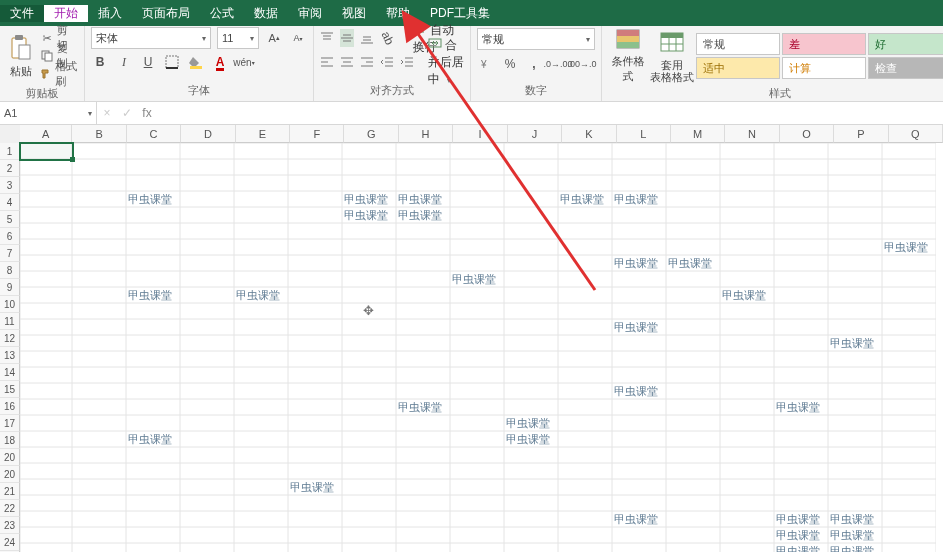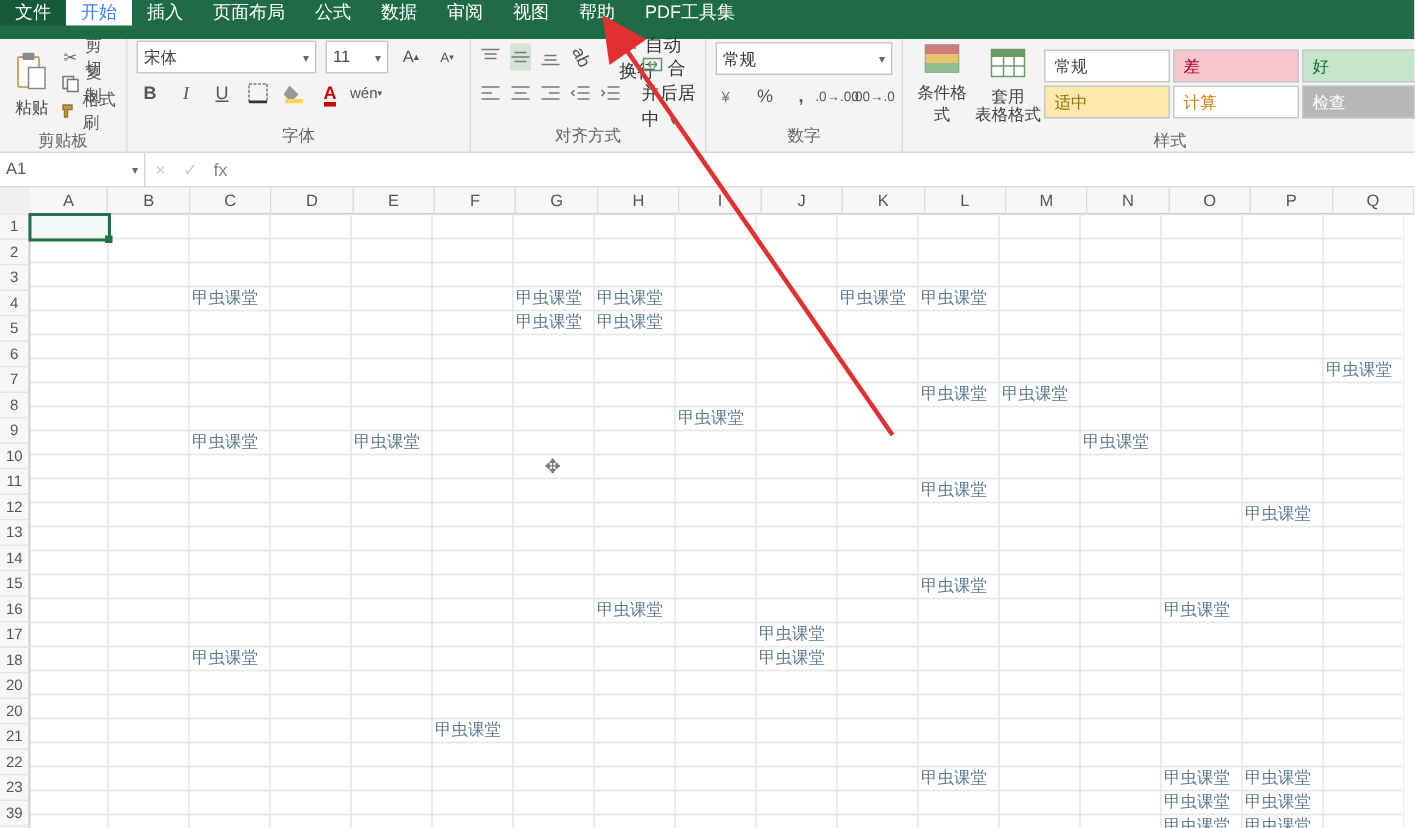--- a/index.html
+++ b/index.html
@@ -1,21 +1,21 @@
 <!DOCTYPE html>
 <html><head>
 <meta charset="utf-8">
 <style>
   html,body{margin:0;padding:0;font-family:"Microsoft YaHei","SimSun",sans-serif;font-size:12px;color:#333;background:#fff;overflow:hidden}
   .app{width:943px;height:552px;position:relative;background:#fff;display:flex;flex-direction:column}
   
-  .menubar{height:26px;background:#1e6b46;display:flex;align-items:flex-start;color:#fff;font-size:12px}
+  .menubar{height:26px;background:#1e6b46;display:flex;align-items:center;color:#fff;font-size:12px}
   .menuitem{padding:0 10px;display:flex;align-items:center;cursor:pointer}
   .menuitem.file{background:#155a39}
-  .menuitem.active{background:#fff;color:#3b82f6}
+  .menuitem.active{background:#fff;color:#a21caf}
   .menuitem.search{display:flex;align-items:center;gap:4px}
   .bulb{width:12px;height:12px}
   
   .ribbon{background:#f4f4f4;border-bottom:1px solid #d7d7d7;display:flex;align-items:stretch;height:75px}
   .group{border-right:1px solid #dcdcdc;display:flex;flex-direction:column;padding:2px 6px 0 6px}
   .group .body{flex:1;display:flex;align-items:center;gap:4px}
   .group .label{text-align:center;font-size:11px;color:#666;padding:2px 0 3px 0}
   .bigbtn{display:flex;flex-direction:column;align-items:center;justify-content:center;width:40px;height:56px;cursor:pointer;font-size:11px;color:#444;gap:2px}
   .icnbox{width:28px;height:28px;display:flex;align-items:center;justify-content:center}
   .col{display:flex;flex-direction:column;gap:2px;font-size:11px;color:#555}
@@ -362,21 +362,21 @@
         <div class="rowhdr">14</div>
         <div class="rowhdr">15</div>
         <div class="rowhdr">16</div>
         <div class="rowhdr">17</div>
         <div class="rowhdr">18</div>
         <div class="rowhdr">20</div>
         <div class="rowhdr">20</div>
         <div class="rowhdr">21</div>
         <div class="rowhdr">22</div>
         <div class="rowhdr">23</div>
-        <div class="rowhdr">39</div>
+        <div class="rowhdr">24</div>
         <div class="rowhdr">25</div>
       </div>
     <div class="cells" id="cells">
       <svg class="gridsvg" id="gridsvg" width="916" height="432">
           <line x1="0" y1="0" x2="0" y2="432" stroke="#e4e4e4"></line>
           <line x1="52" y1="0" x2="52" y2="432" stroke="#e4e4e4"></line>
           <line x1="106" y1="0" x2="106" y2="432" stroke="#e4e4e4"></line>
           <line x1="160" y1="0" x2="160" y2="432" stroke="#e4e4e4"></line>
           <line x1="214" y1="0" x2="214" y2="432" stroke="#e4e4e4"></line>
           <line x1="268" y1="0" x2="268" y2="432" stroke="#e4e4e4"></line>

